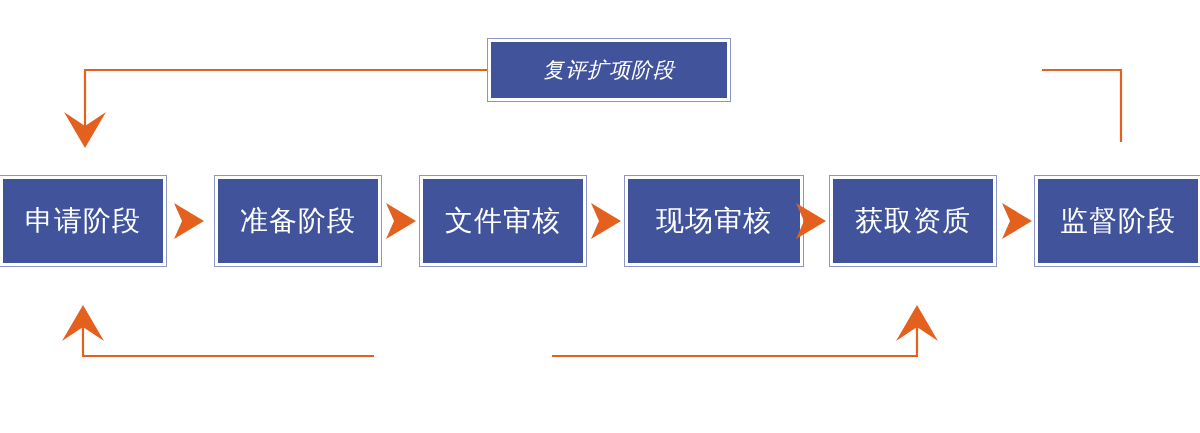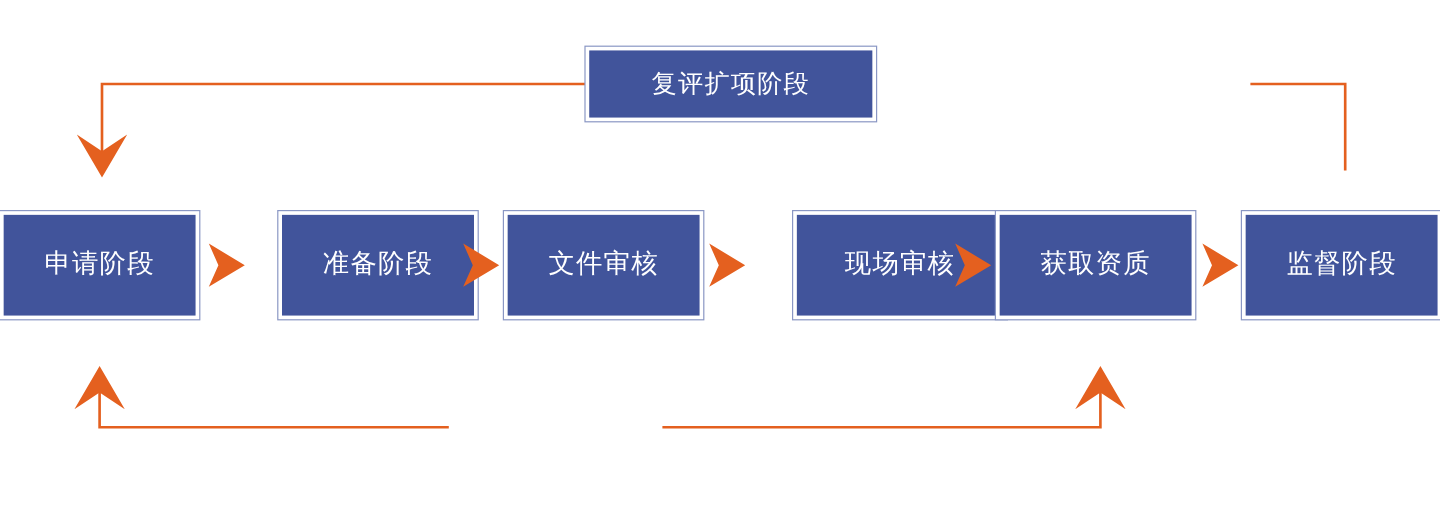--- a/index.html
+++ b/index.html
@@ -23,21 +23,21 @@
     background: #41549B;
     border: 1px solid #41549B;
     outline: 3px solid #ffffff;
     box-shadow: 0 0 0 4px #8A97C4;
     display: flex;
     align-items: center;
     justify-content: center;
   }
   .stage-box .label {
     color: #ffffff;
-    font-size: 22px;
+    font-size: 28px;
     letter-spacing: 1px;
     line-height: 1;
     white-space: nowrap;
     font-weight: normal;
   }
   .side-box .label {
     font-size: 21px;
   }
   svg.connectors {
     position: absolute;
@@ -72,29 +72,29 @@
 
       <path d="M 552 356 L 917 356 L 917 320" fill="none" stroke="#E4601F" stroke-width="2.2"></path>
       <path d="M 896 341 L 917 305 L 938 341 L 917 327 Z" fill="#E4601F"></path>
     </g>
   </svg>
 
   <div class="stage-box" id="box-apply" style="left:3px; top:179px; width:160px; height:84px;">
     <span class="label">申请阶段</span>
   </div>
 
-  <div class="stage-box" id="box-prepare" style="left:218px; top:179px; width:160px; height:84px;margin-left:17px;">
+  <div class="stage-box" id="box-prepare" style="left:218px; top:179px; width:160px; height:84px;">
     <span class="label">准备阶段</span>
   </div>
 
   <div class="stage-box" id="box-doc-review" style="left:423px; top:179px; width:160px; height:84px;">
     <span class="label">文件审核</span>
   </div>
 
-  <div class="stage-box" id="box-site-audit" style="left:628px; top:179px; width:172px; height:84px;margin-left:36px;">
+  <div class="stage-box" id="box-site-audit" style="left:628px; top:179px; width:172px; height:84px;">
     <span class="label">现场审核</span>
   </div>
 
   <div class="stage-box" id="box-supervise" style="left:1038px; top:179px; width:160px; height:84px;">
     <span class="label">监督阶段</span>
   </div>
 
   <div class="stage-box" id="box-get-cert" style="left:833px; top:179px; width:160px; height:84px;">
     <span class="label">获取资质</span>
   </div>
@@ -108,18 +108,18 @@
   <svg class="chev" style="left:589px; top:200px;" viewBox="0 0 34 42">
     <path d="M 2 3 L 32 21 L 2 39 L 10 21 Z" fill="#E4601F"></path>
   </svg>
   <svg class="chev" style="left:794px; top:200px;" viewBox="0 0 34 42">
     <path d="M 2 3 L 32 21 L 2 39 L 10 21 Z" fill="#E4601F"></path>
   </svg>
   <svg class="chev" style="left:1000px; top:200px;" viewBox="0 0 34 42">
     <path d="M 2 3 L 32 21 L 2 39 L 10 21 Z" fill="#E4601F"></path>
   </svg>
 
-  <div class="stage-box side-box" id="box-recert" style="left:491px; top:42px; width:236px; height:56px;">
+  <div class="stage-box side-box" id="box-recert" style="left:491px; top:42px; width:236px; height:56px;font-style:italic;">
     <span class="label">复评扩项阶段</span>
   </div>
 
 
 </div>
 
 </body></html>

